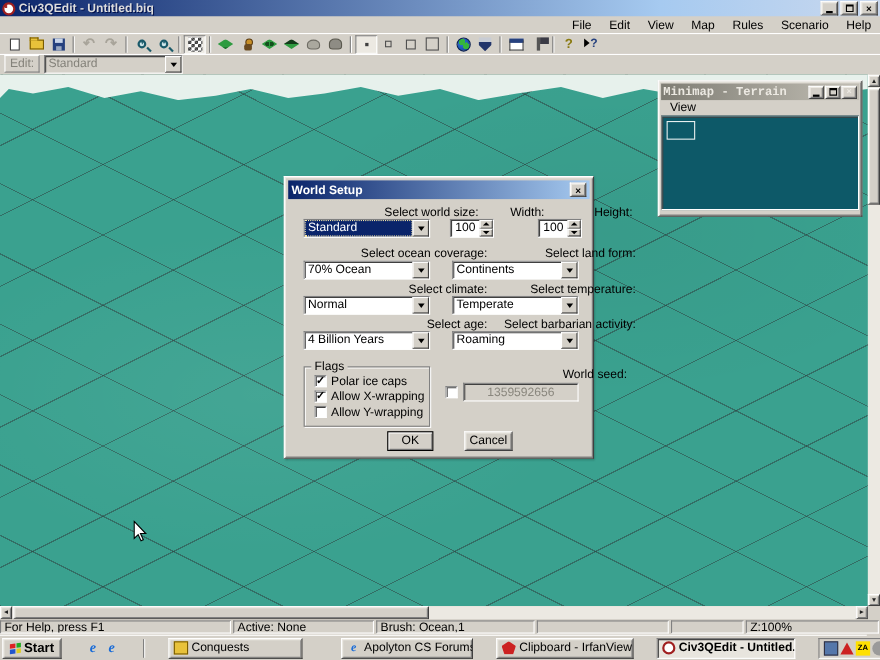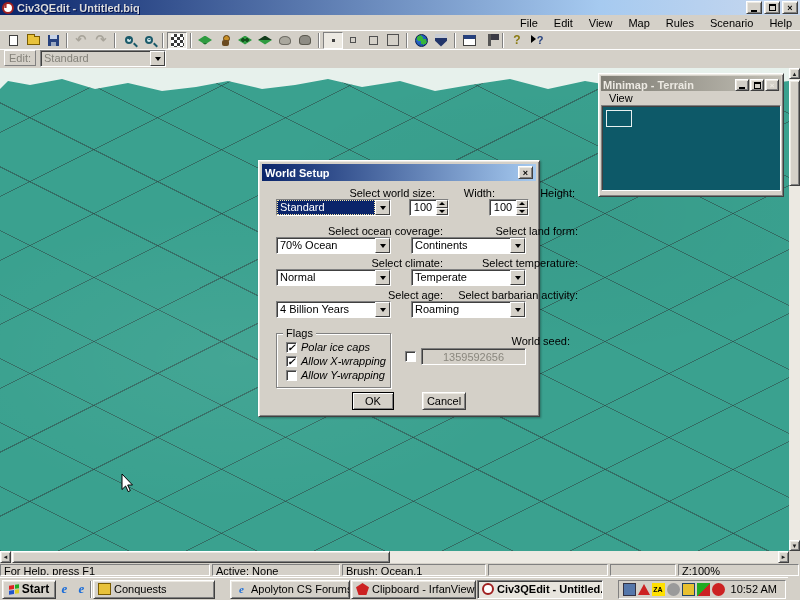--- a/index.html
+++ b/index.html
@@ -127,42 +127,42 @@
     clip-path:polygon(0 0,789px 0,789px 13px,755px 17px,720px 10px,690px 16px,655px 11px,620px 19px,
       585px 13px,548px 21px,510px 11px,470px 17px,435px 23px,400px 13px,362px 19px,328px 11px,295px 17px,
       262px 21px,228px 13px,196px 19px,162px 23px,128px 15px,95px 21px,62px 11px,30px 17px,8px 13px,0 21px); }
   .cursor-svg { position:absolute; left:121px; top:405px; }
 
   
   .minimap { position:absolute; left:598px; top:5px; width:186px; height:124px; background:#d4d0c8;
     border:1px solid; border-color:#fff #404040 #404040 #fff; box-shadow:inset 1px 1px 0 #ece9e2, inset -1px -1px 0 #808080;
     padding:2px; }
   .mm-title { height:15px; background:linear-gradient(to right,#7f7d74,#c2bfb5);
-    display:flex; align-items:flex-end; padding:0 2px; color:#ece9e2; font-weight:bold; }
+    display:flex; align-items:center; padding:0 2px; color:#ece9e2; font-weight:bold;font-family:Liberation Mono, monospace; }
   .mm-btns { margin-left:auto; display:flex; gap:1px; }
   .mm-btn { width:14px; height:12px; font-size:8px; font-weight:bold; display:flex; align-items:center; justify-content:center; }
   .mm-menu { height:14px; display:flex; align-items:center; padding-left:4px; }
   .mm-view { padding:0 4px; }
   .mm-content { height:86px; background:#0d5968; border:1px solid; border-color:#808080 #fff #fff #808080;
     box-shadow:inset 1px 1px 0 #404040; position:relative; }
   .mm-viewport { position:absolute; left:4px; top:4px; width:26px; height:17px; border:1px solid #e8f0f0; }
 
   
   .dialog { position:absolute; left:258px; top:92px; width:282px; height:257px; background:#d4d0c8;
     border:1px solid; border-color:#fff #404040 #404040 #fff;
     box-shadow:inset 1px 1px 0 #ece9e2, inset -1px -1px 0 #808080, 1px 1px 2px rgba(0,0,0,.3); }
   .dlg-title { position:absolute; left:3px; top:3px; right:3px; height:17px;
     background:linear-gradient(to right,#0a246a,#a6caf0); display:flex; align-items:center; padding:0 3px; }
   .dlg-title-text { color:#fff; font-weight:bold; }
   .dlg-close { margin-left:auto; width:15px; height:13px; font-size:9px; font-weight:bold;
     display:flex; align-items:center; justify-content:center; }
   .dlbl { position:absolute; text-align:right;margin-left:44px; }
   .fieldset { position:absolute; border:1px solid #808080; box-shadow:1px 1px 0 #fff, inset 1px 1px 0 #fff; }
   .legend { position:absolute; top:-7px; left:6px; background:#d4d0c8; padding:0 3px; }
-  .cbrow { position:absolute; display:flex; align-items:center; gap:4px;font-style:italic; }
+  .cbrow { position:absolute; display:flex; align-items:flex-start; gap:4px; }
   .btn { position:absolute; background:#d4d0c8; border:1px solid; border-color:#fff #404040 #404040 #fff;
     box-shadow:inset 1px 1px 0 #ece9e2, inset -1px -1px 0 #808080;
     display:flex; align-items:center; justify-content:center; }
   .btn.default { border-color:#000; box-shadow:inset 1px 1px 0 #fff, inset -1px -1px 0 #808080; }
   .seed-input { position:absolute; background:#d4d0c8; color:#8a877e; text-align:center; padding-top:2px;
     border:1px solid; border-color:#808080 #fff #fff #808080; box-shadow:inset 1px 1px 0 #404040; }
 
   
   .vscroll { position:absolute; right:0; top:68px; width:11px; height:483px; background:#ece9e2; }
   .hscroll { position:absolute; left:0; top:551px; width:789px; height:12px; background:#ece9e2; }
@@ -173,21 +173,21 @@
     box-shadow:inset 1px 1px 0 #ece9e2, inset -1px -1px 0 #808080; }
   .sb-corner { position:absolute; right:0; top:551px; width:11px; height:12px; background:#d4d0c8; }
 
   
   .statusbar { position:absolute; left:0; top:563px; width:800px; height:14px; background:#d4d0c8;
     display:flex; gap:2px; padding:1px 1px 1px 0; }
   .sb-panel { border:1px solid; border-color:#808080 #fff #fff #808080; padding:0 3px; white-space:nowrap; overflow:hidden; }
 
   
   .taskbar { position:absolute; left:0; top:577px; width:788px; height:23px; background:#d4d0c8;
-    border-top:1px solid #fff; display:flex; align-items:center; padding:0 2px; gap:1px; }
+    border-top:1px solid #fff; display:flex; align-items:center; padding:0 2px; gap:21px; }
   .start-btn { width:54px; height:19px; background:#d4d0c8; border:1px solid; border-color:#fff #404040 #404040 #fff;
     box-shadow:inset 1px 1px 0 #ece9e2, inset -1px -1px 0 #808080;
     display:flex; align-items:center; justify-content:center; gap:3px; font-weight:bold; font-size:12px; flex:none; }
   .winflag { width:10px; height:9px; display:grid; grid-template-columns:1fr 1fr; grid-template-rows:1fr 1fr;
     gap:1px; transform:skewY(-8deg); flex:none; }
   .winflag span:nth-child(1){background:#d22;} .winflag span:nth-child(2){background:#2a2;}
   .winflag span:nth-child(3){background:#25c;} .winflag span:nth-child(4){background:#dc2;}
   .ql { display:flex; gap:2px; align-items:center; flex:none; }
   .ql-icon { width:15px; height:15px; display:flex; align-items:center; justify-content:center;
     font-family:"Liberation Serif",serif; font-style:italic; font-weight:bold; font-size:13px; color:#1a6cd8; }

